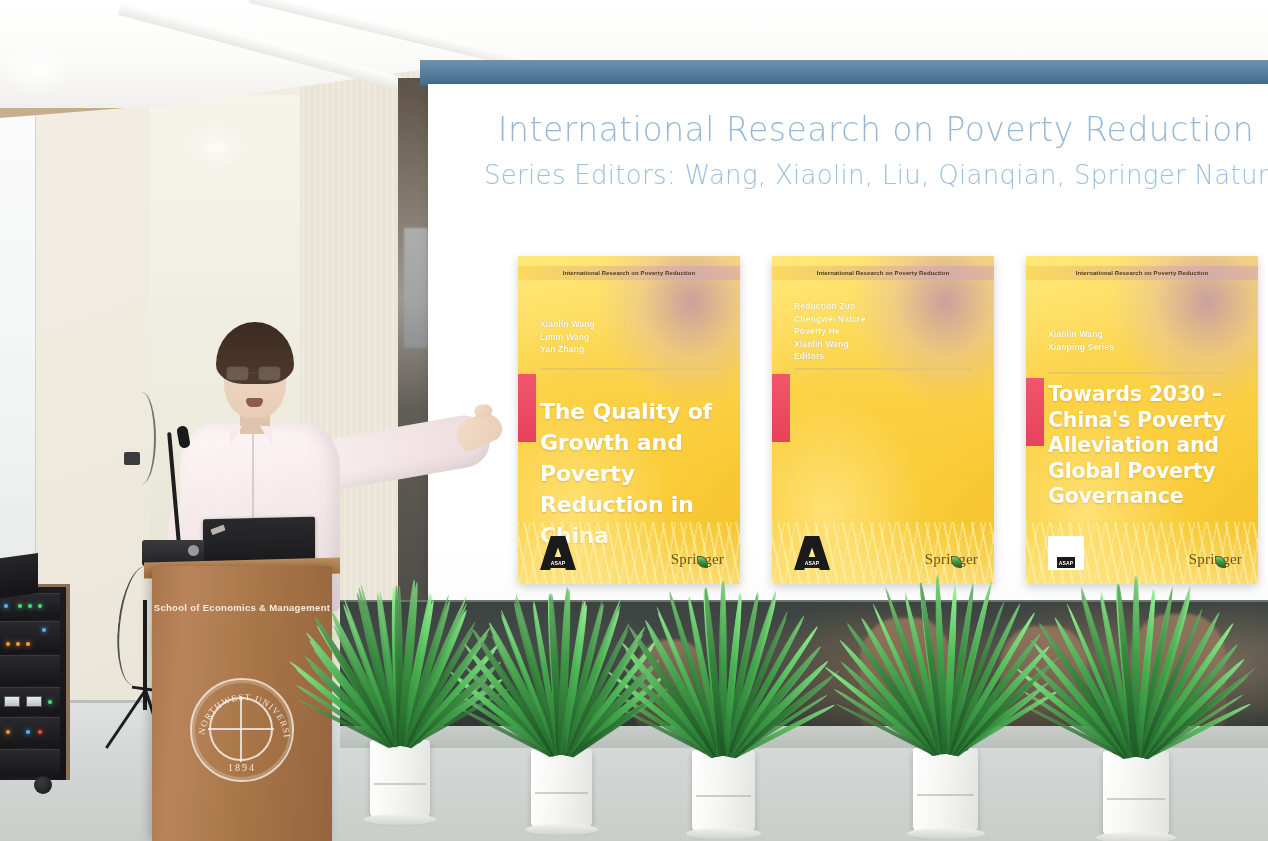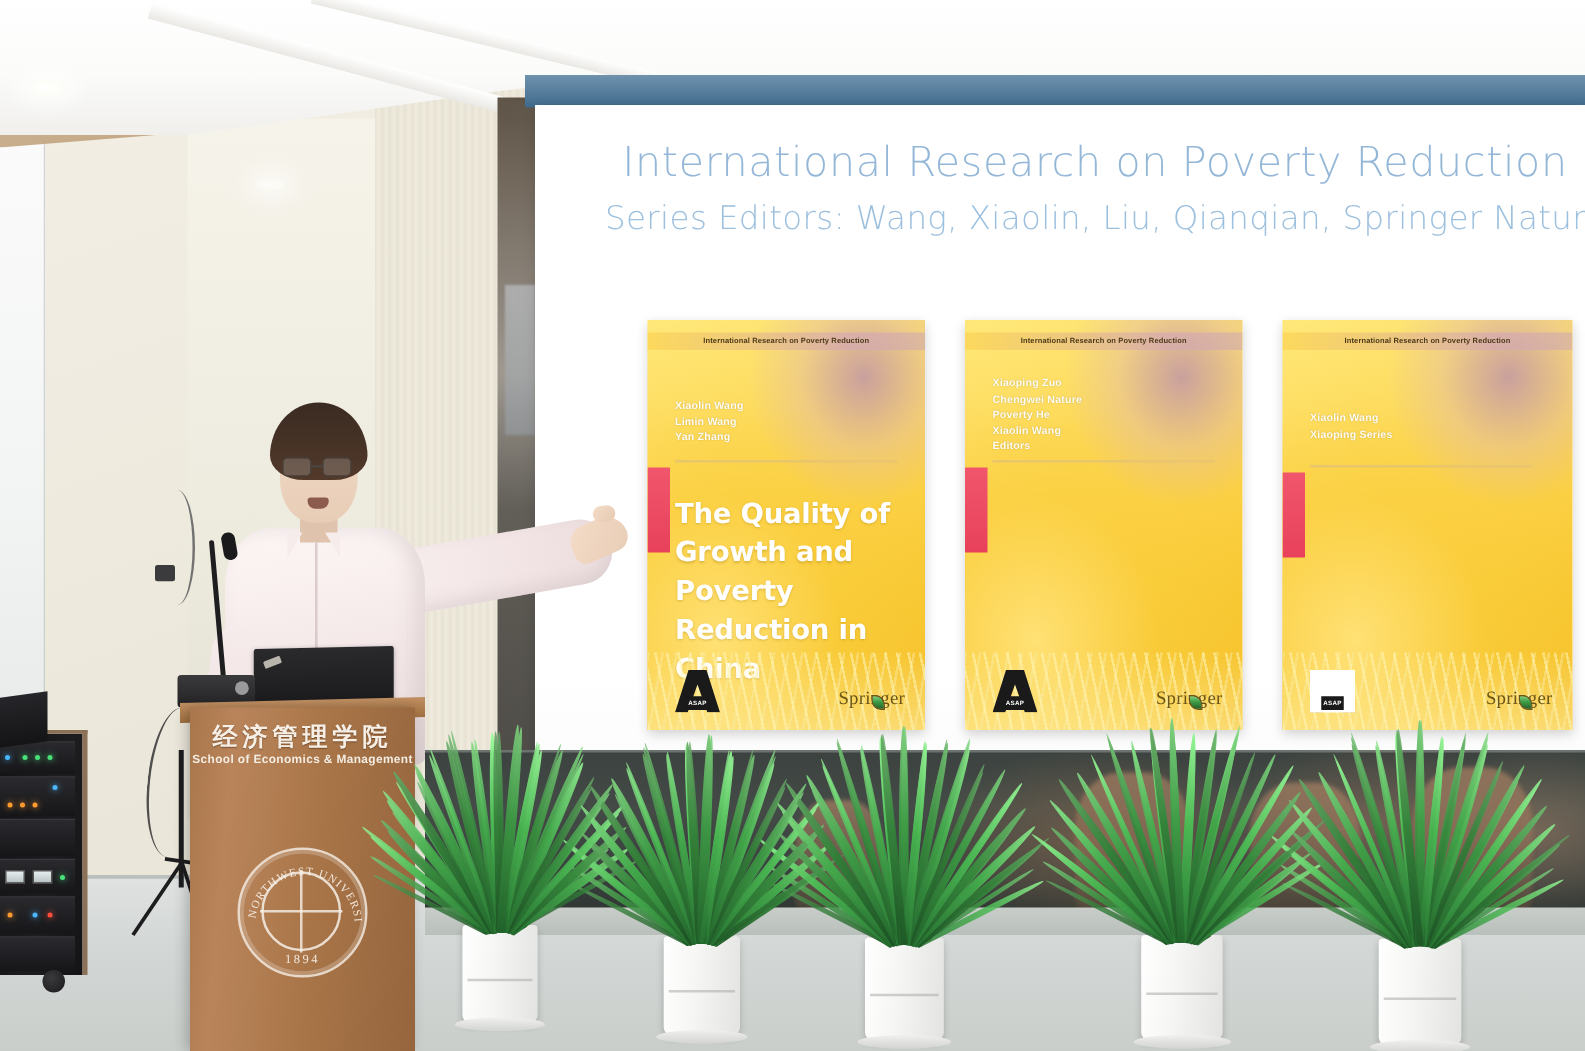--- a/index.html
+++ b/index.html
@@ -619,21 +619,21 @@
             <span class="leaf"></span>
             <span>Springer</span>
           </div>
         </div>
 
         <div class="book b2">
           <div class="series-bar">
             <span>International Research on Poverty Reduction</span>
           </div>
           <div class="authors">
-            <div>Xiaoping Zuo</div>
+            <div>Reduction Zuo</div>
             <div>Chengwei Nature</div>
             <div>Poverty He</div>
             <div class="ed">Xiaolin Wang</div>
             <div class="ed">Editors</div>
           </div>
           <div class="rule"></div>
           <div class="redtab"></div>
           <div class="grass"></div>
           <div class="pub-logo"></div>
           <div class="pub-logo-box">
@@ -648,20 +648,21 @@
         <div class="book b3">
           <div class="series-bar">
             <span>International Research on Poverty Reduction</span>
           </div>
           <div class="authors">
             <div>Xiaolin Wang</div>
             <div>Xiaoping Series</div>
           </div>
           <div class="rule"></div>
           <div class="redtab"></div>
+          <div class="btitle">Towards 2030 – China's Poverty Alleviation and Global Poverty Governance</div>
           <div class="grass"></div>
           <div class="pub-logo"></div>
           <div class="pub-logo-box">
               <div class="asap">ASAP</div>
             </div>
           <div class="springer">
             <span class="leaf"></span>
             <span>Springer</span>
           </div>
         </div>
@@ -736,21 +737,20 @@
 
   <div class="laptop"></div>
   <div class="mic-gooseneck"></div>
   <div class="mic-head"></div>
   <div class="mic-base">
     <div class="knob"></div>
   </div>
 
   <div class="podium-top"></div>
   <div class="podium">
-    <div class="podium-cn">经济管理学院</div>
     <div class="podium-en">School of Economics &amp; Management</div>
     <div class="seal">
       <svg class="seal-arc" viewBox="0 0 104 104">
         <defs>
           <path id="arcTop" d="M 12,60 A 40,40 0 0 1 92,60" fill="none"></path>
         </defs>
         <text font-family="Liberation Serif, serif" font-size="9" fill="rgba(250,244,236,.9)" letter-spacing="1.1">
           <textPath href="#arcTop" startOffset="4%" id="sealArcText">NORTHWEST UNIVERSITY XI'AN CHINA</textPath>
         </text>
       </svg>

